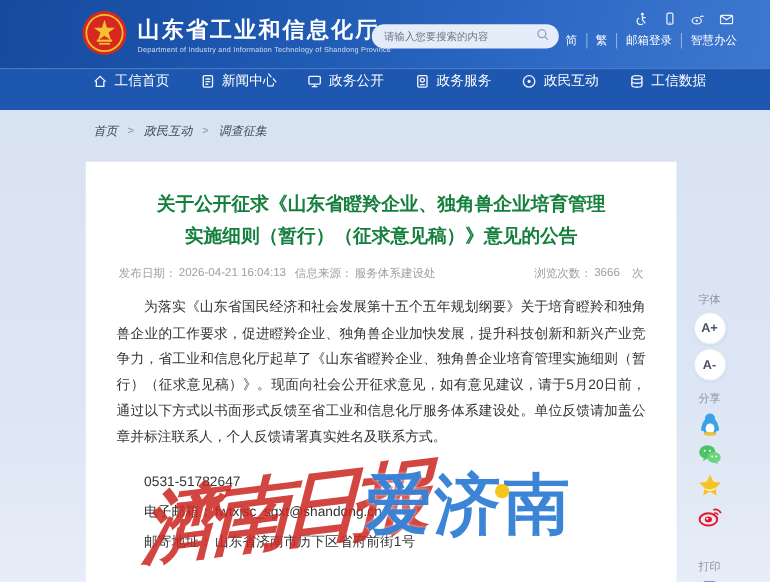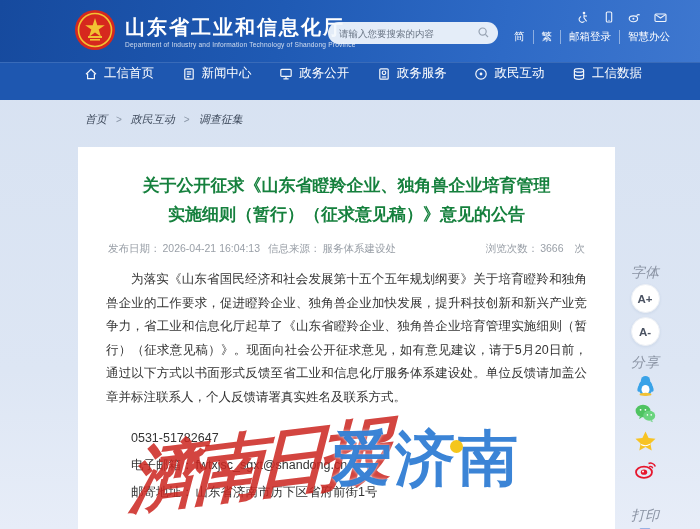--- a/index.html
+++ b/index.html
@@ -7,21 +7,21 @@
     width:700px;height:529px;overflow:hidden;position:relative;
     font-family:"Liberation Sans","DejaVu Sans",sans-serif;
     background:linear-gradient(180deg,#d6e1f1 0%,#dde6f4 70%,#e7edf8 100%);
   }
   
   .header{position:absolute;top:0;left:0;right:0;height:62px;
     background:linear-gradient(100deg,#164a9e 0%,#1f5ab4 40%,#2e6ac6 72%,#3e77cf 100%);}
   .brand{position:absolute;left:74px;top:9px;display:flex;align-items:center;gap:9px;cursor:pointer;}
   .brand-cn{color:#fff;font-size:20px;font-weight:700;letter-spacing:2px;line-height:22px;}
   .brand-en{color:rgba(255,255,255,.78);font-size:6.6px;letter-spacing:.2px;margin-top:3px;}
-  .search-box{position:absolute;left:328px;top:22px;width:170px;height:22px;
+  .search-box{position:absolute;left:338px;top:22px;width:170px;height:22px;
     background:rgba(244,248,253,.92);border-radius:11px;display:flex;align-items:center;
     padding:0 9px;box-sizing:border-box;}
   .search-box input{flex:1;border:0;background:transparent;outline:none;
     font-size:9.5px;color:#555;font-family:inherit;}
   .search-box input::placeholder{color:#6b7786;}
   .utility-icons{position:absolute;right:33px;top:11px;display:flex;gap:13px;align-items:center;}
   .utility-icons svg{display:block;opacity:.92;}
   .quick-links{position:absolute;right:30px;top:30px;display:flex;align-items:center;
     color:#fff;font-size:10.5px;}
   .quick-link{padding:0 8px;border-right:1px solid rgba(255,255,255,.45);cursor:pointer;white-space:nowrap;}
@@ -46,21 +46,21 @@
   .meta-left{display:flex;gap:8px;}
   .meta-pair{display:flex;gap:2px;white-space:nowrap;}
   .views-unit{margin-left:9px;}
   .body-text{margin-top:12px;font-size:12.5px;line-height:23.5px;color:#333;
     text-align:justify;text-indent:2em;}
   .contacts{margin-top:16px;margin-left:2em;font-size:12.5px;color:#333;}
   .contact-line{line-height:27px;display:flex;gap:2px;}
   
   .side-toolbar{position:absolute;left:621px;top:266px;width:48px;display:flex;
     flex-direction:column;align-items:center;}
-  .tool-label{font-size:14px;color:#8a93a3;line-height:13px;font-style:italic;}
+  .tool-label{font-size:10px;color:#8a93a3;line-height:13px;}
   .circle-btn{width:27px;height:27px;border-radius:50%;background:#fff;border:1px solid #edf0f5;
     box-shadow:0 1px 3px rgba(30,60,120,.08);color:#4a5262;font-size:11.5px;font-weight:700;
     display:flex;align-items:center;justify-content:center;cursor:pointer;}
   .btn-plus{margin-top:5px;}
   .btn-minus{margin-top:4px;}
   .share-label{margin-top:10px;}
   .share-icon{margin-top:5px;width:23px;height:23px;cursor:pointer;}
   .share-icon svg{display:block;}
   .print-label{margin-top:28px;text-align:right;}
   .print-icon{margin-top:4px;width:22px;height:22px;cursor:pointer;}

